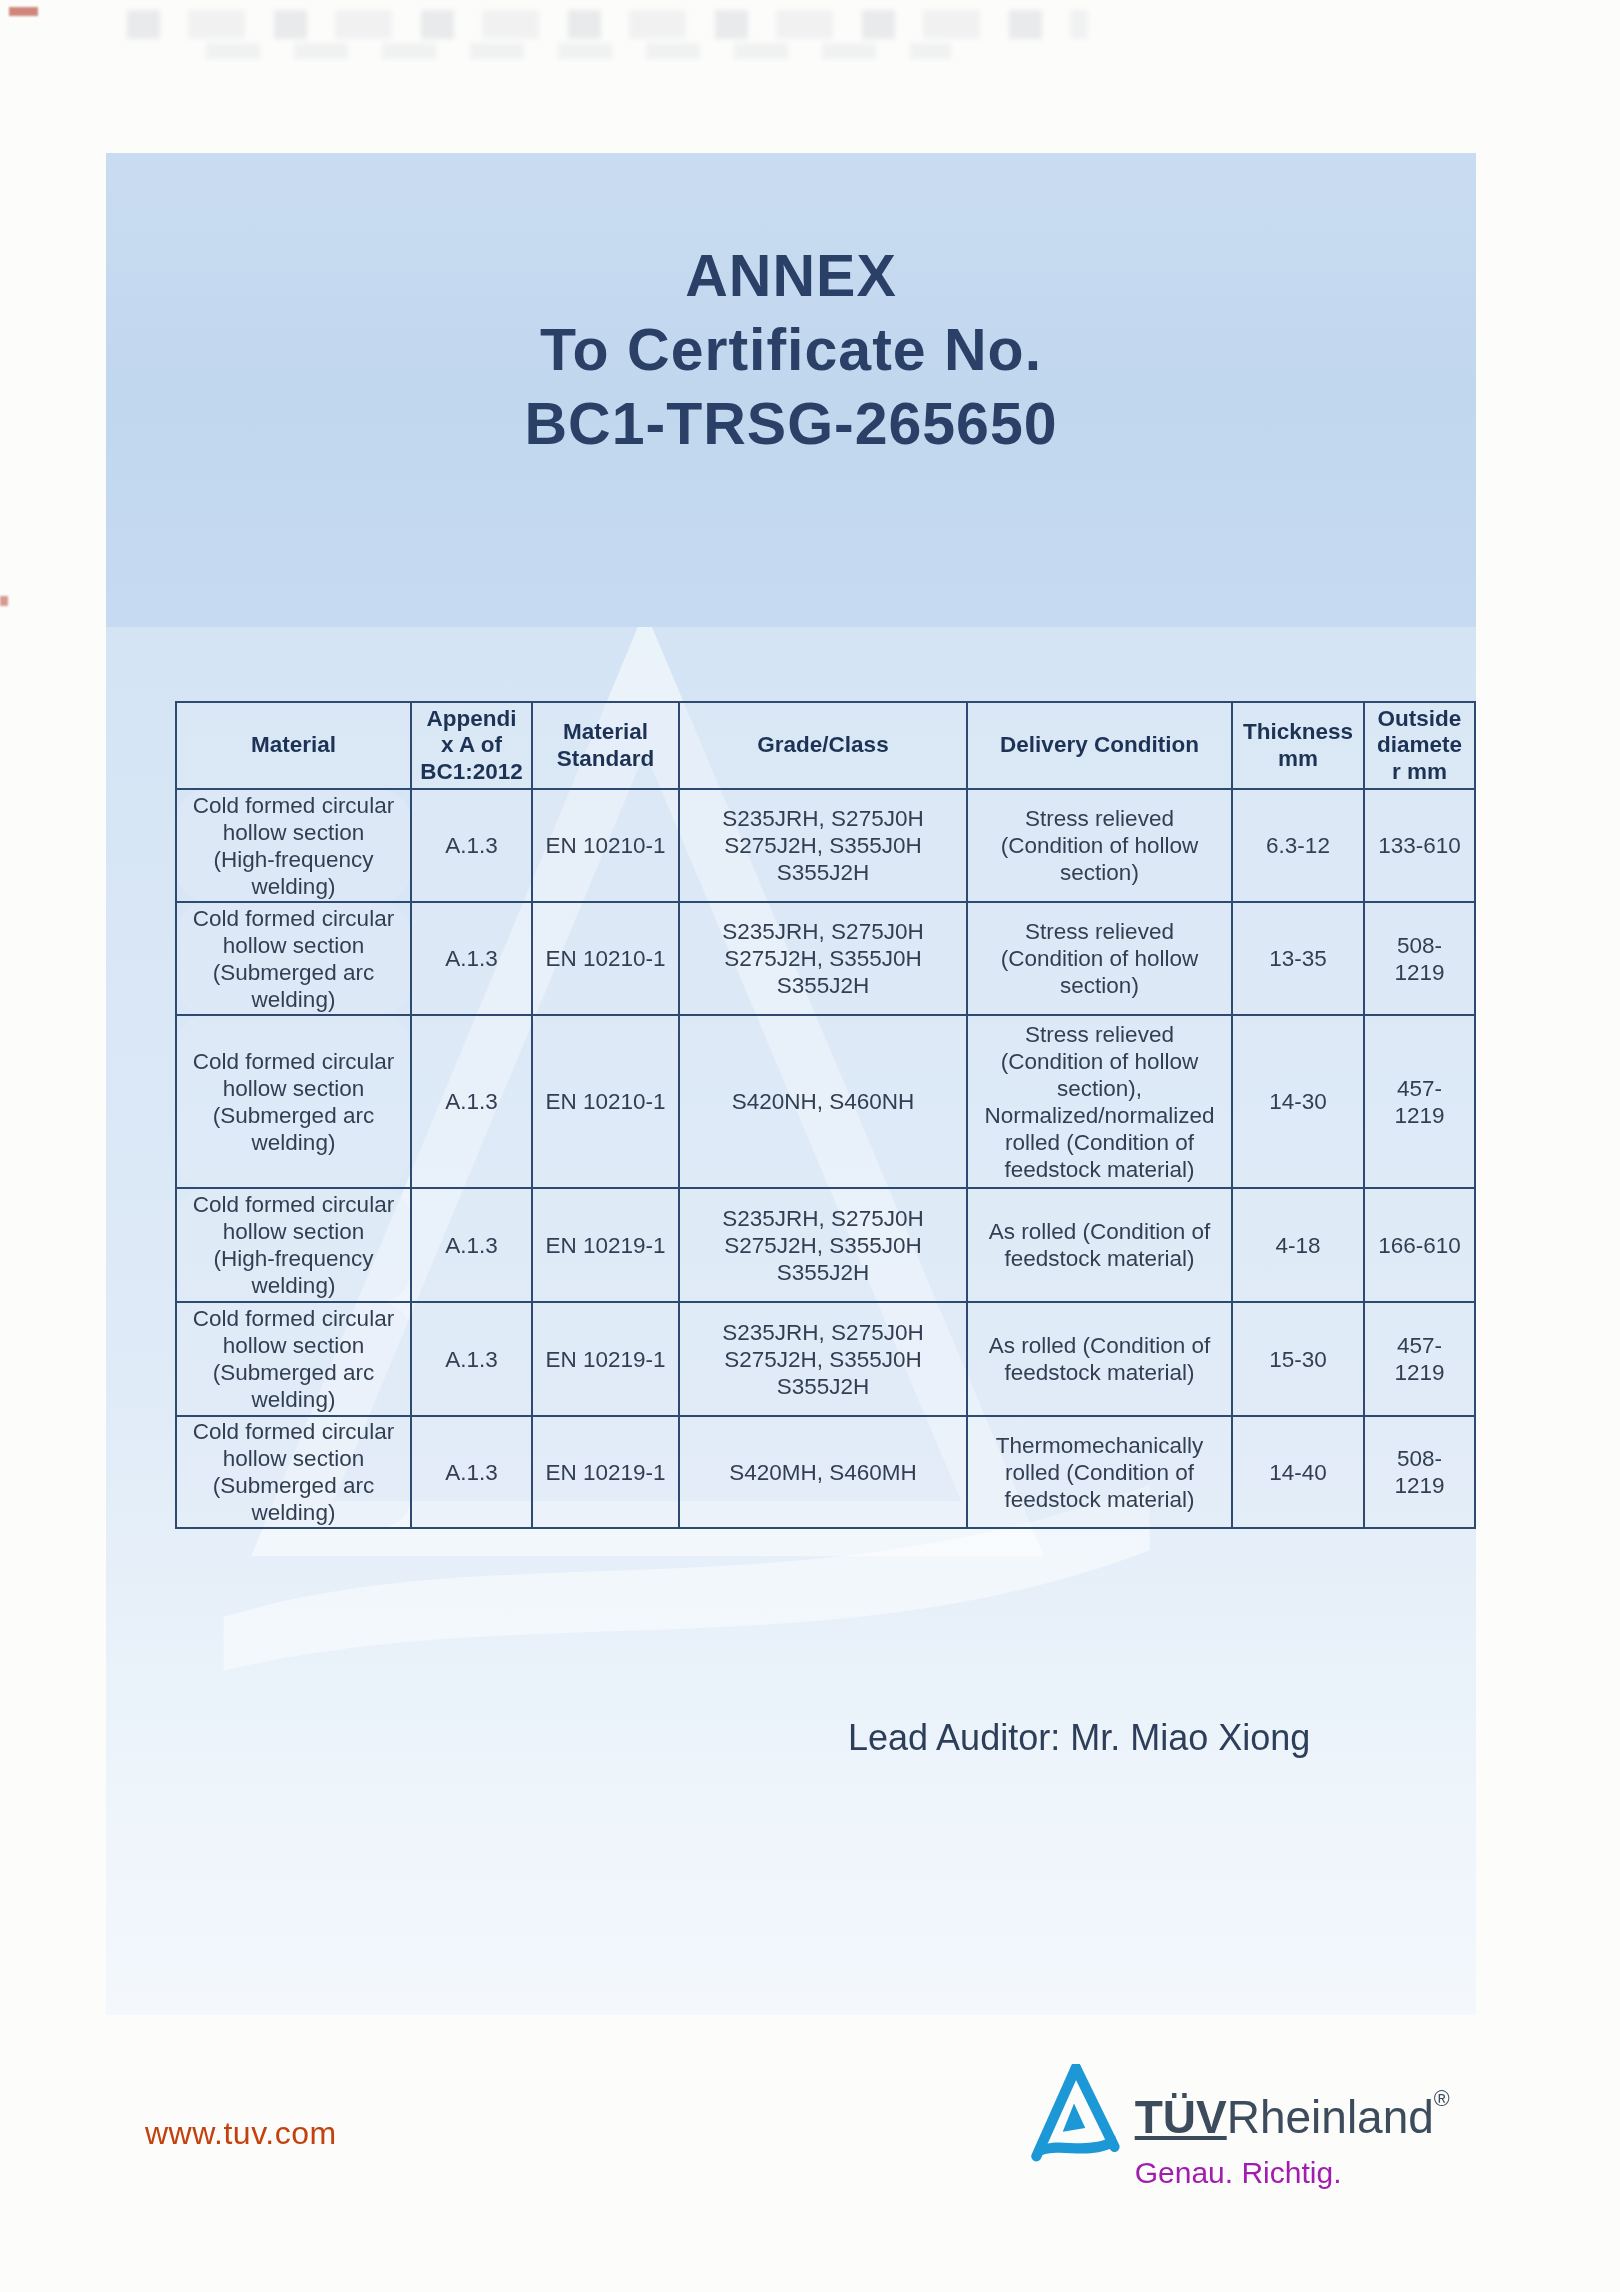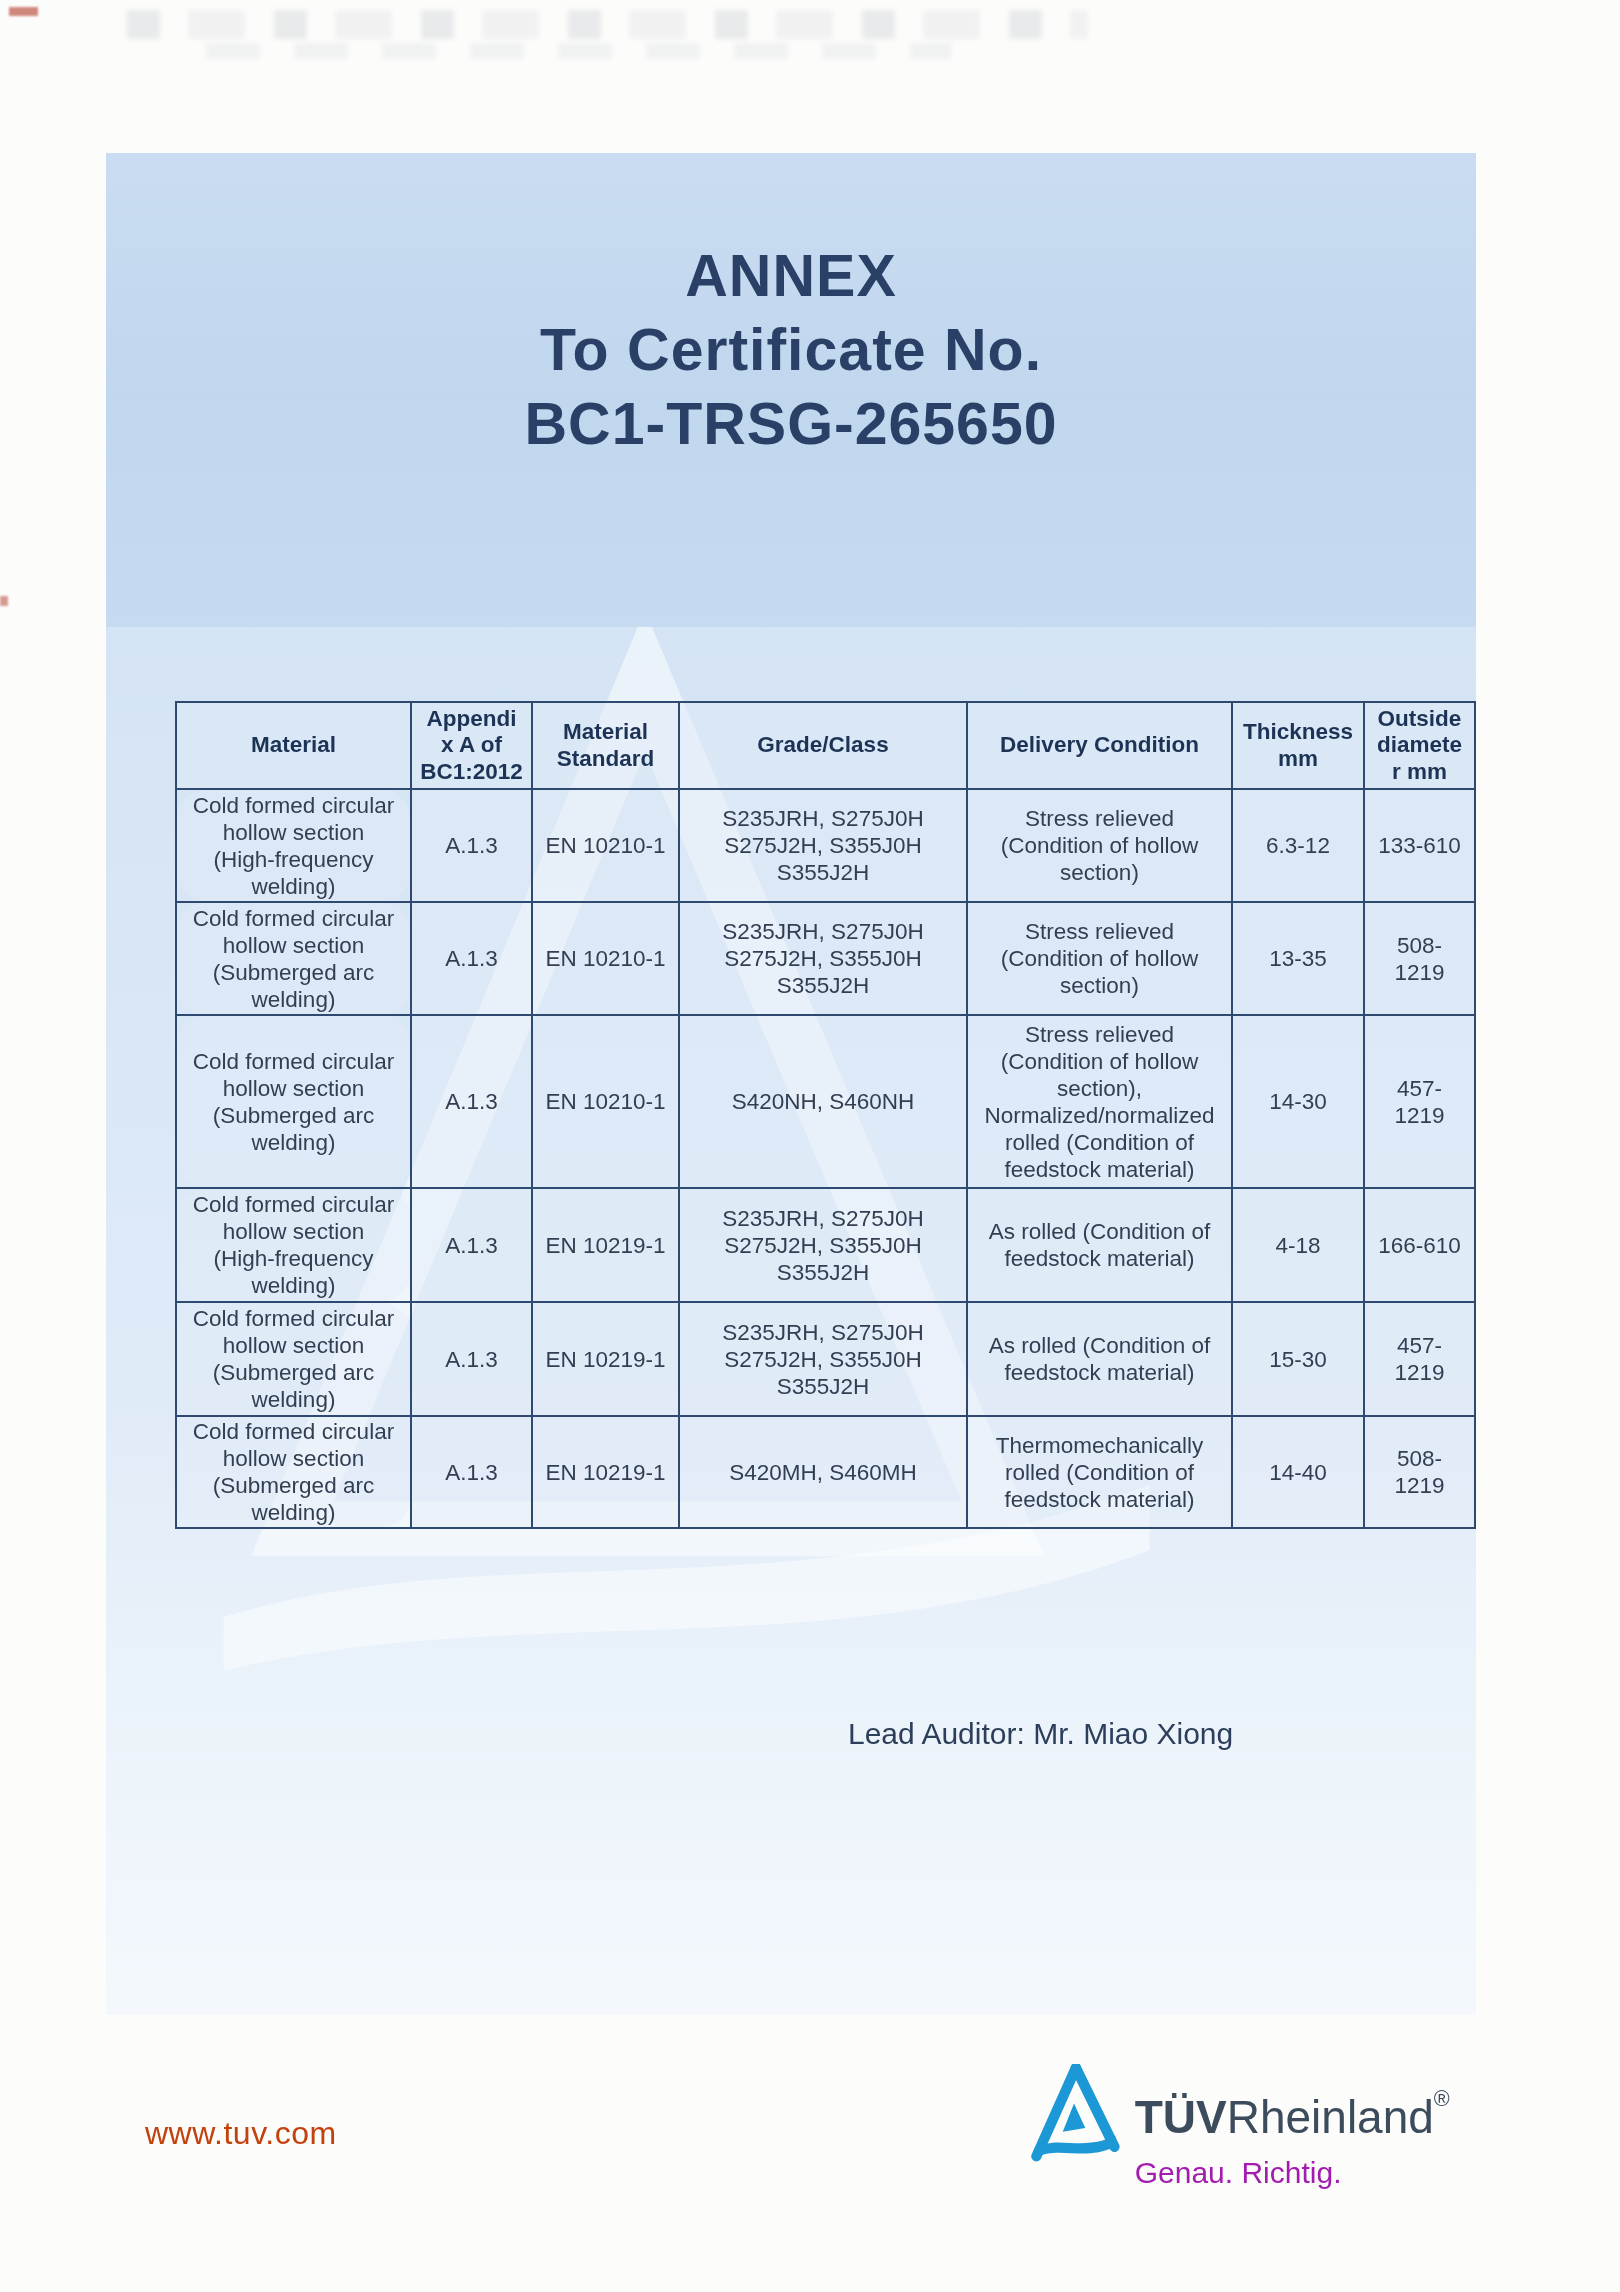--- a/index.html
+++ b/index.html
@@ -32,29 +32,29 @@
   table.spec th,table.spec td{border:2px solid #2e4a70;white-space:pre-line;text-align:center;vertical-align:middle;
     padding:1px 2.9px;overflow:hidden;}
   table.spec{border:2.9px solid #2e4a70;}
   table.spec th{font-size:22.5px;line-height:1.18;font-weight:700;color:#1d3356;background:rgba(223,235,248,.45);}
   table.spec td{font-size:22.5px;line-height:1.2;color:#323f52;background:rgba(226,237,248,.42);}
   td.products{line-height:1.16;border-radius:32px;}
   tr.hrow{height:87px;}
   tr.r1{height:113px;} tr.r2{height:113px;} tr.r3{height:173px;}
   tr.r4{height:114px;} tr.r5{height:114px;} tr.r6{height:106px;}
 
-  .lead-auditor{position:absolute;left:742px;top:1090px;font-size:30px;color:#2c3e5a;}
+  .lead-auditor{position:absolute;left:742px;top:1090px;font-size:36px;color:#2c3e5a;}
 
   
   .website{position:absolute;left:145px;top:2115px;font-size:32px;color:#c2410c;letter-spacing:0.5px;}
   .brand{position:absolute;left:1027px;top:2064px;display:flex;align-items:flex-start;}
   .brand .tri{width:94px;height:98px;}
   .brand-textblock{margin-left:13.7px;margin-top:23.5px;}
   .brand-line{font-size:46px;color:#3d4c5c;line-height:1;}
-  .brand-line .b{font-weight:700;}
+  .brand-line .b{font-weight:700;text-decoration:underline;}
   .brand-line sup{font-size:21.6px;vertical-align:27.4px;}
   .tagline{font-size:30px;color:#a21caf;margin-top:15.7px;}
 </style>
 </head>
 <body>
 
 <div class="canvas">
 
   <div class="smudge-top"></div>
   <div class="smudge-top2"></div>

